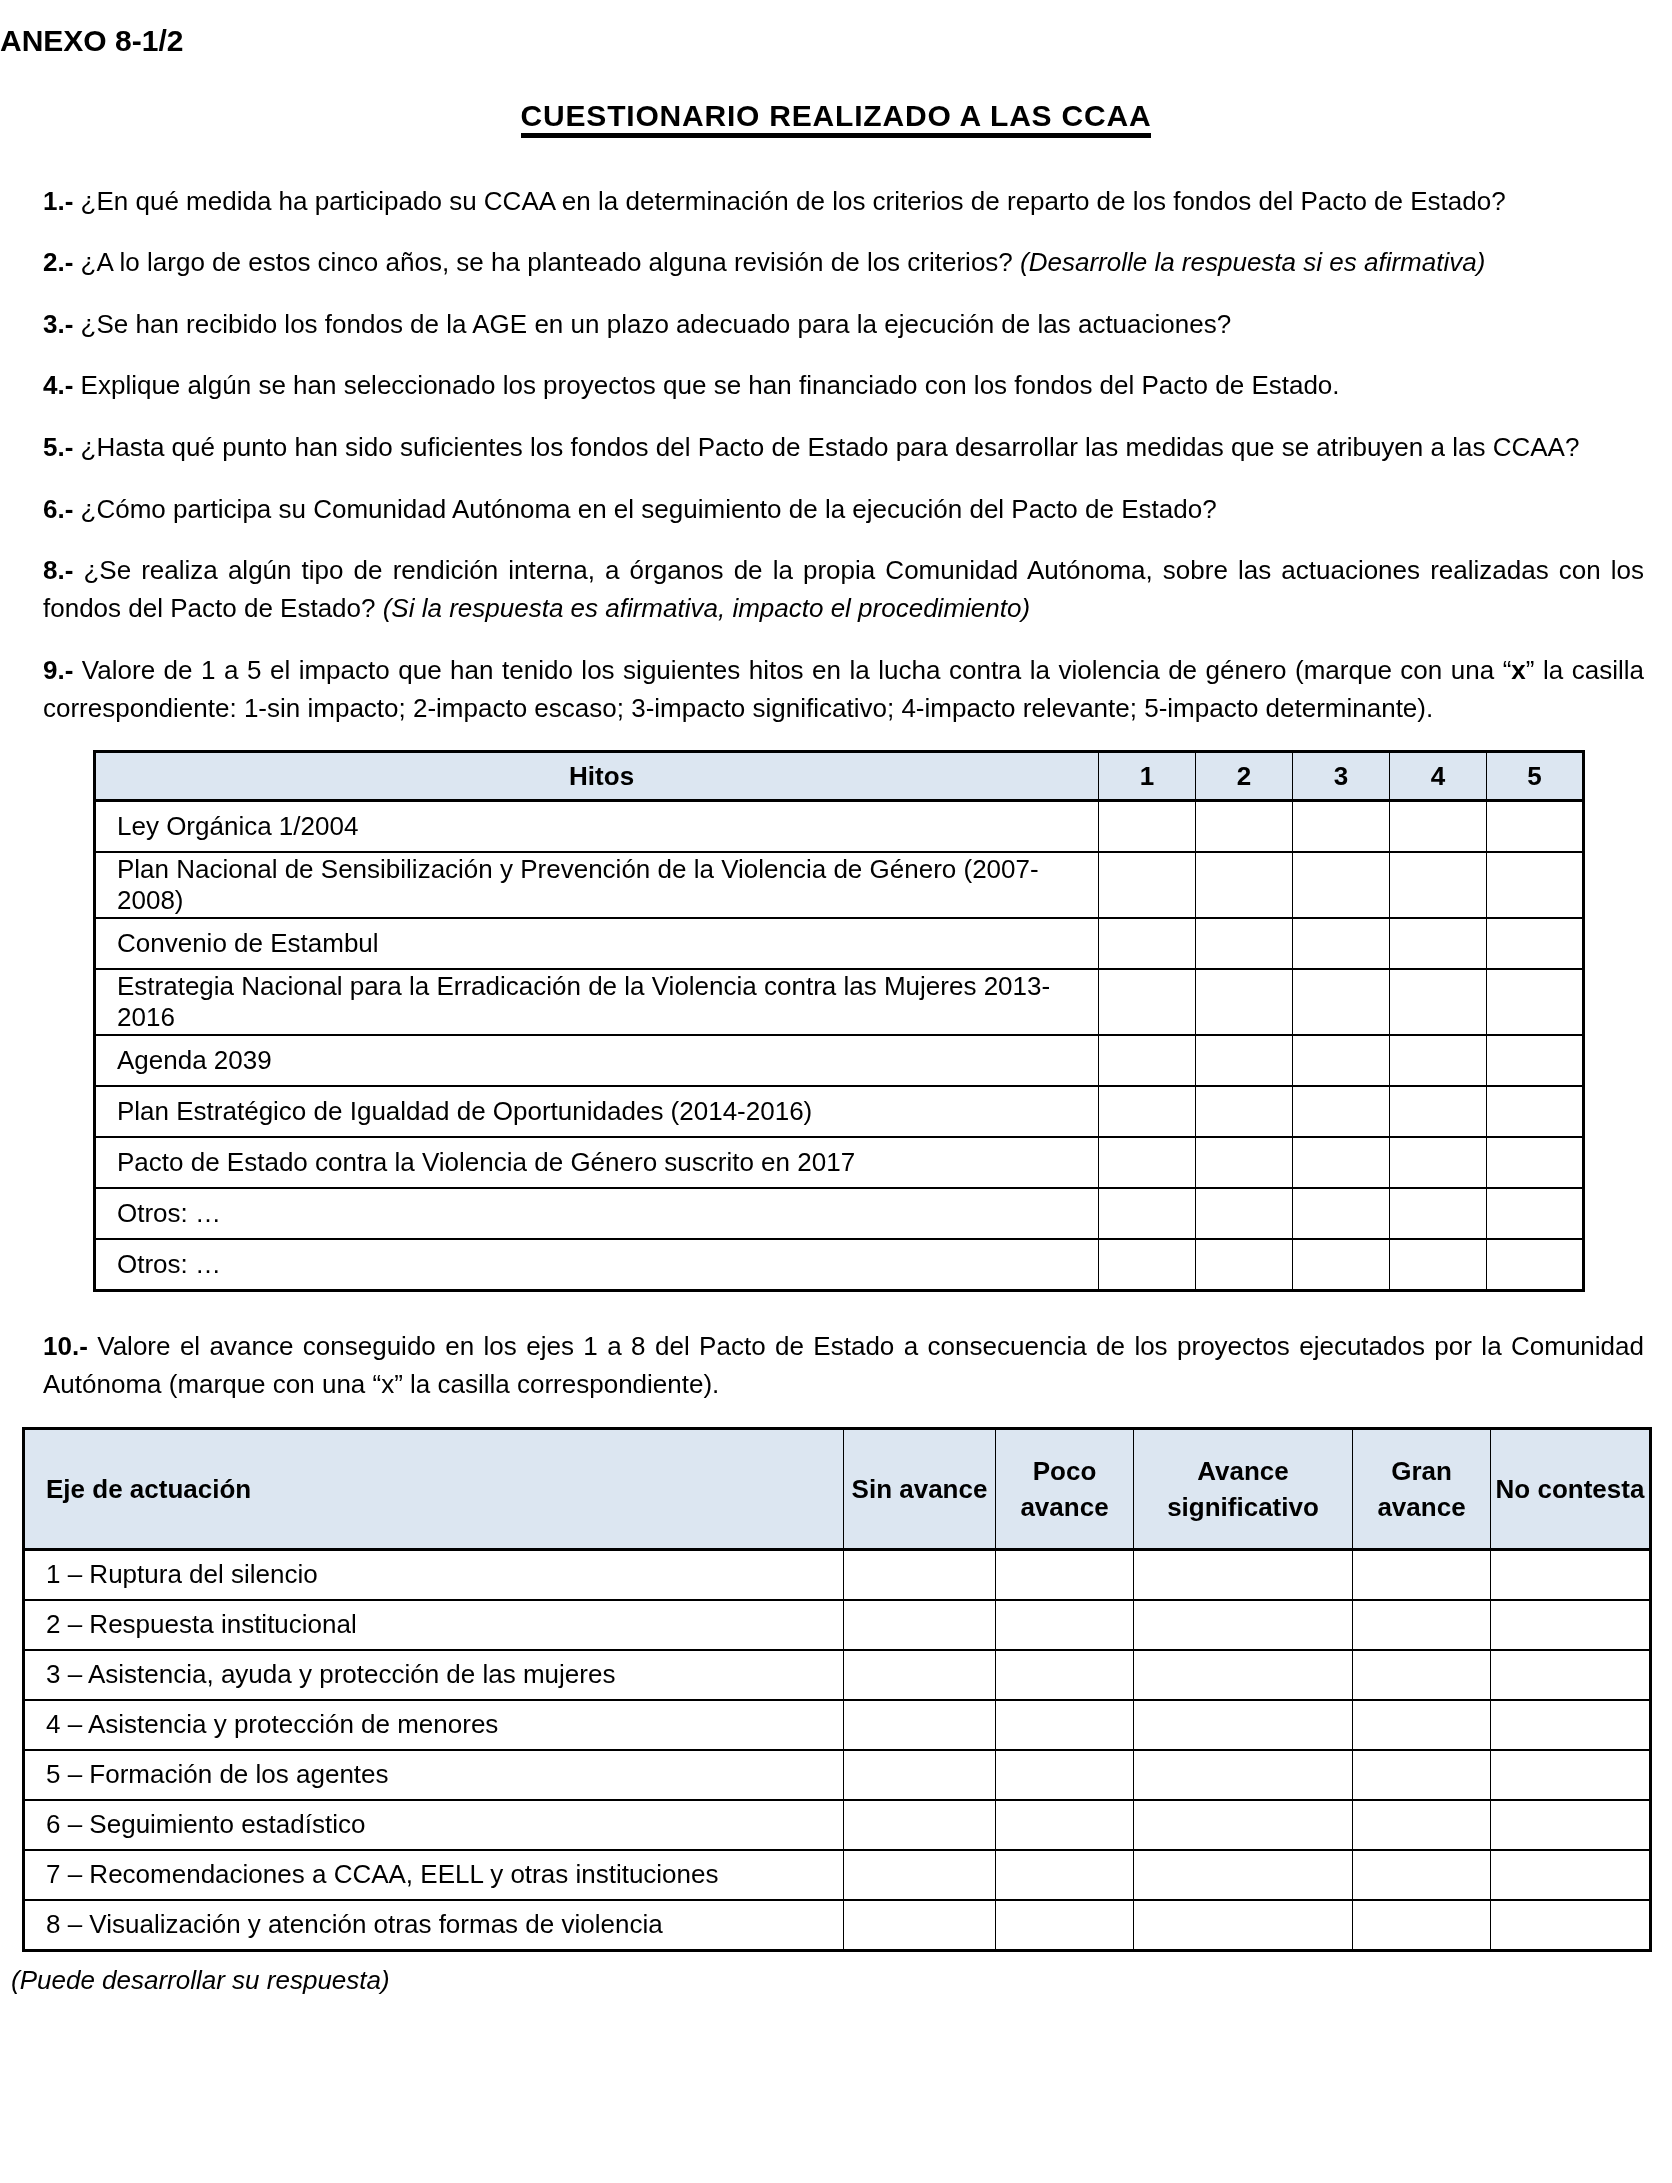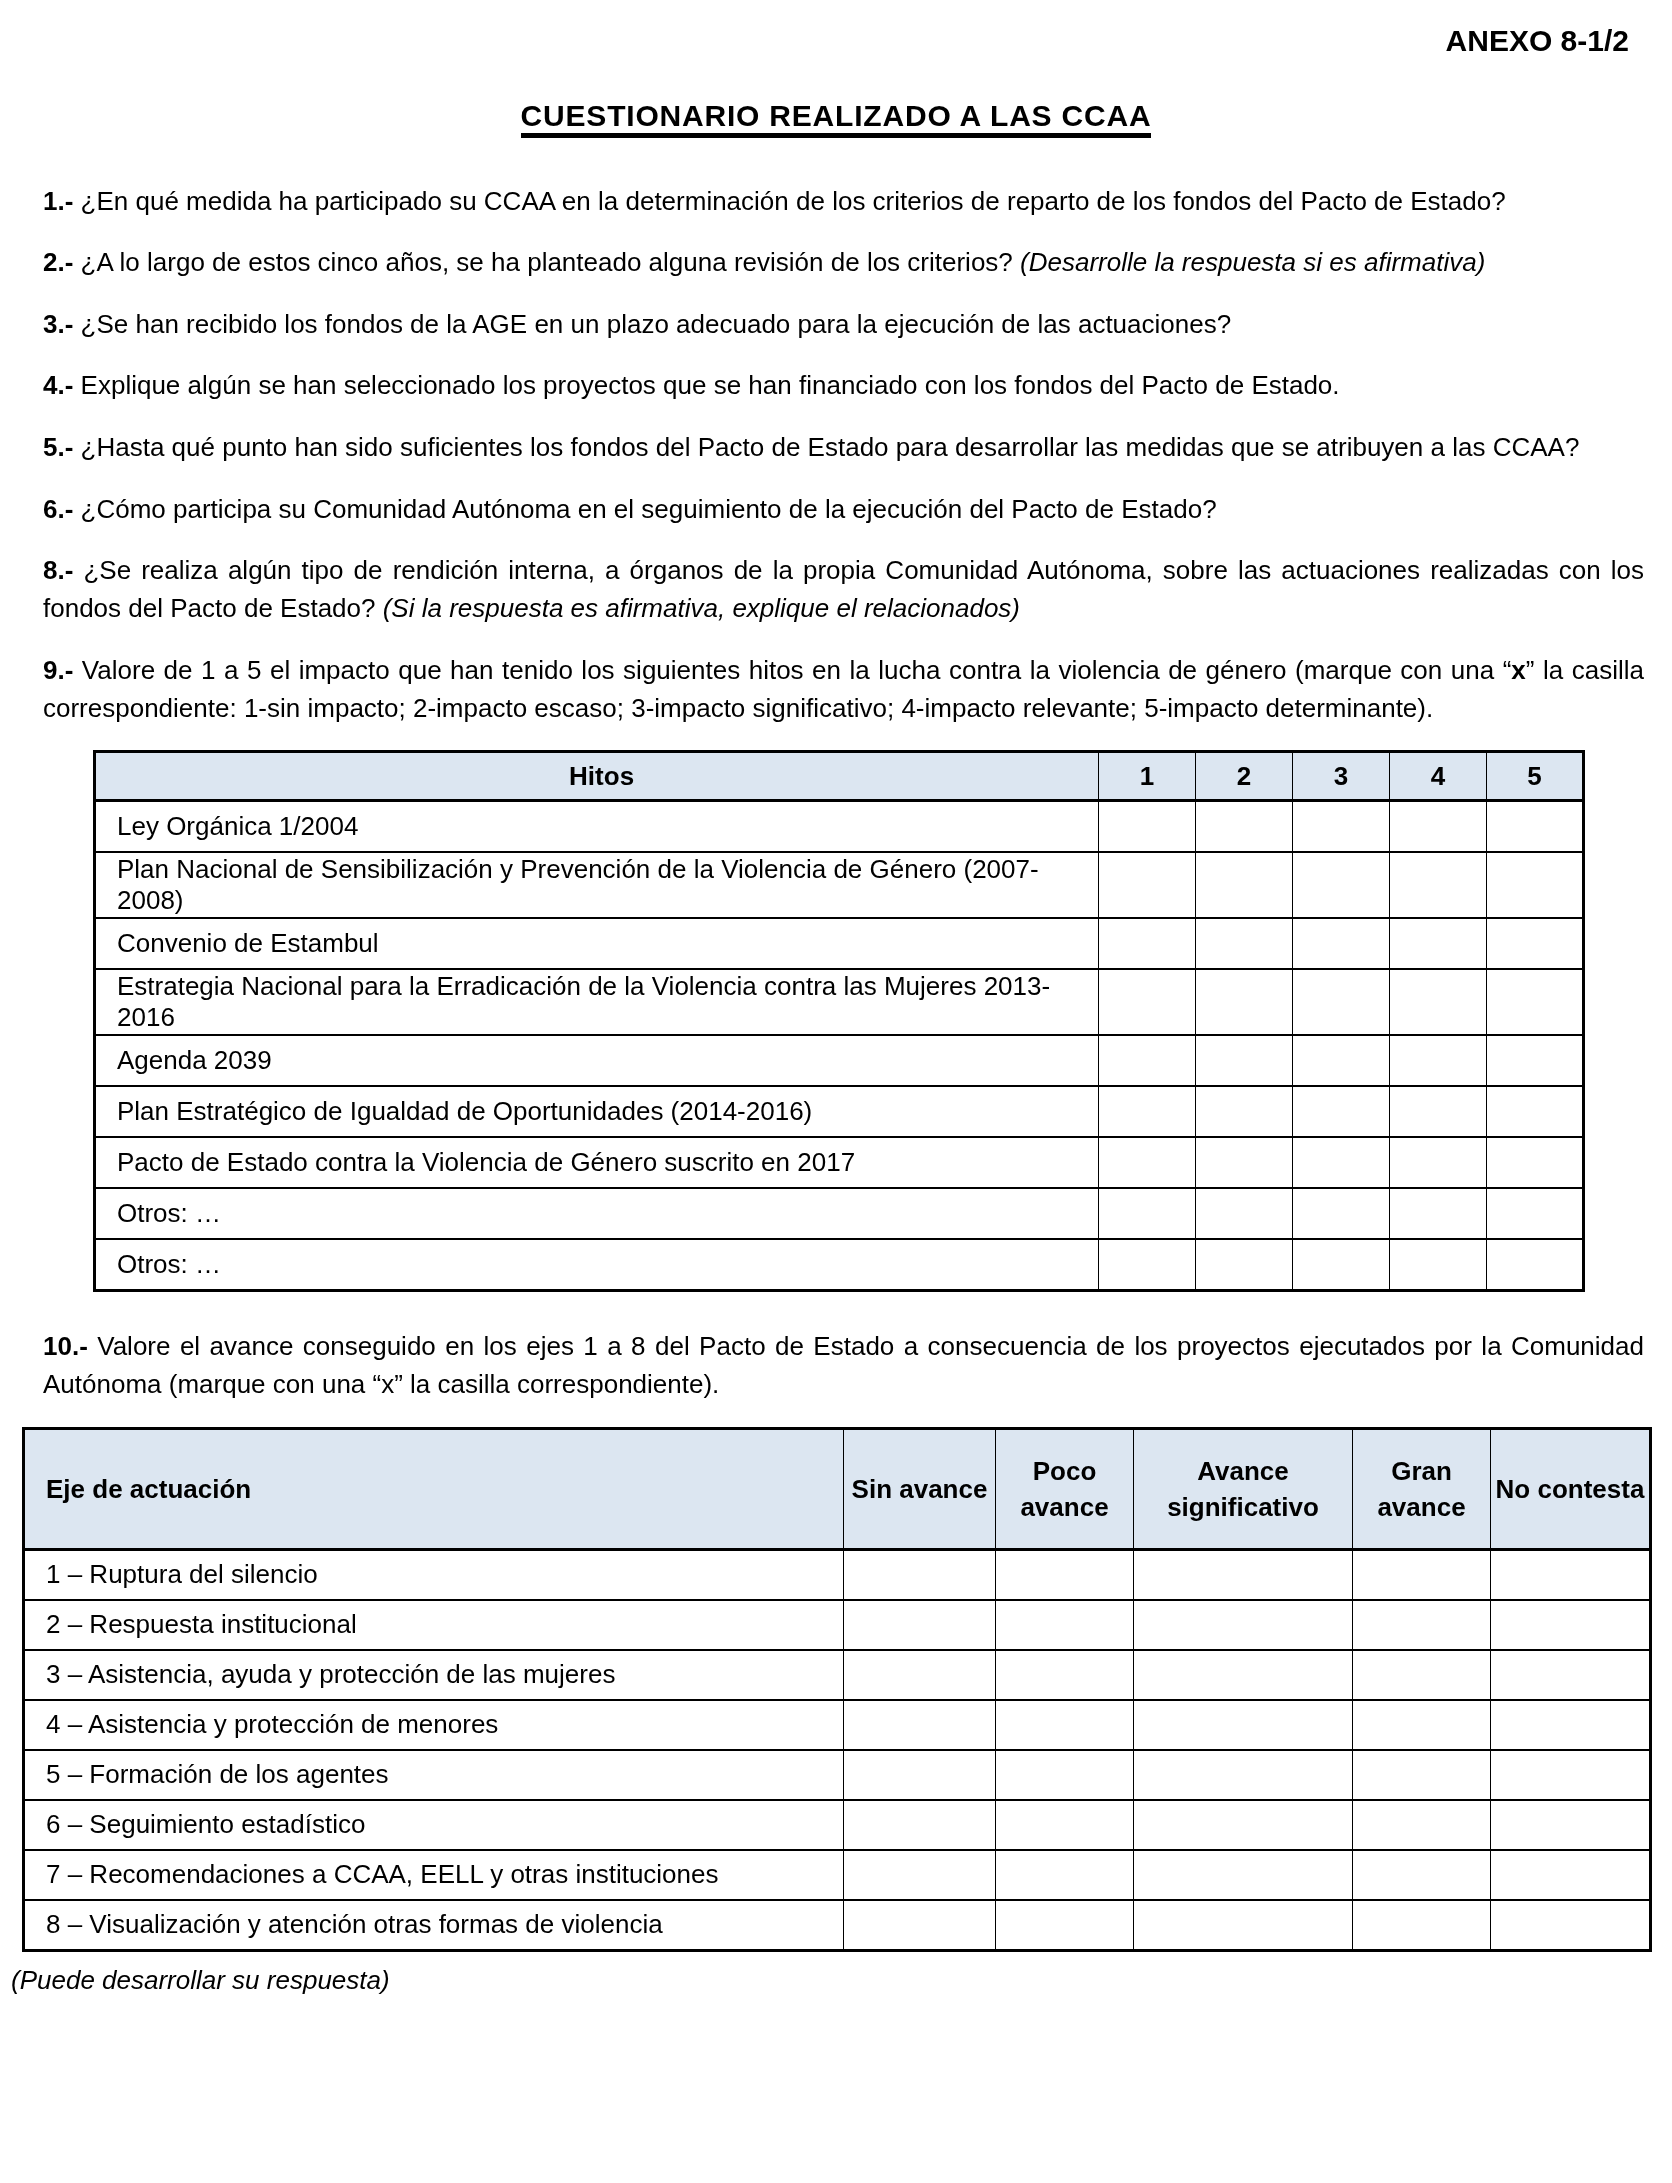--- a/index.html
+++ b/index.html
@@ -7,21 +7,21 @@
     position: relative;
     width: 1672px;
     height: 2183px;
     background: #ffffff;
     font-family: "Liberation Sans", sans-serif;
     font-size: 26px;
     color: #000;
     overflow: hidden;
   }
   .annex {
-    text-align: right;
+    text-align: left;
     font-weight: bold;
     font-size: 30px;
     padding: 23.6px 43px 0 0;
   }
   .title-wrap { text-align: center; margin-top: 41px; }
   .title {
     display: inline-block;
     font-weight: bold;
     font-size: 30px;
     letter-spacing: 0.8px;
@@ -101,21 +101,21 @@
 
     <p class="q"><span class="num">3.-</span> <span>¿Se han recibido los fondos de la AGE en un plazo adecuado para la ejecución de las actuaciones?</span></p>
 
     <p class="q"><span class="num">4.-</span> <span>Explique algún se han seleccionado los proyectos que se han financiado con los fondos del Pacto de Estado.</span></p>
 
     <p class="q"><span class="num">5.-</span> <span>¿Hasta qué punto han sido suficientes los fondos del Pacto de Estado para desarrollar las medidas que se atribuyen a las CCAA?</span></p>
 
     <p class="q"><span class="num">6.-</span> <span>¿Cómo participa su Comunidad Autónoma en el seguimiento de la ejecución del Pacto de Estado?</span></p>
 
 
-    <p class="q"><span class="num">8.-</span> <span>¿Se realiza algún tipo de rendición interna, a órganos de la propia Comunidad Autónoma, sobre las actuaciones realizadas con los fondos del Pacto de Estado?</span> <span class="it">(Si la respuesta es afirmativa, explique el relacionados)</span></p>
+    <p class="q"><span class="num">8.-</span> <span>¿Se realiza algún tipo de rendición interna, a órganos de la propia Comunidad Autónoma, sobre las actuaciones realizadas con los fondos del Pacto de Estado?</span> <span class="it">(Si la respuesta es afirmativa, impacto el procedimiento)</span></p>
 
     <p class="q"><span class="num">9.-</span> <span>Valore de 1 a 5 el impacto que han tenido los siguientes hitos en la lucha contra la violencia de género (marque con una “</span><span class="bx">x</span><span>” la casilla correspondiente: 1-sin impacto; 2-impacto escaso; 3-impacto significativo; 4-impacto relevante; 5-impacto determinante).</span></p>
 
     <table class="t1">
       <colgroup>
         <col class="c-label">
           <col class="c-opt">
           <col class="c-opt">
           <col class="c-opt">
           <col class="c-opt">

